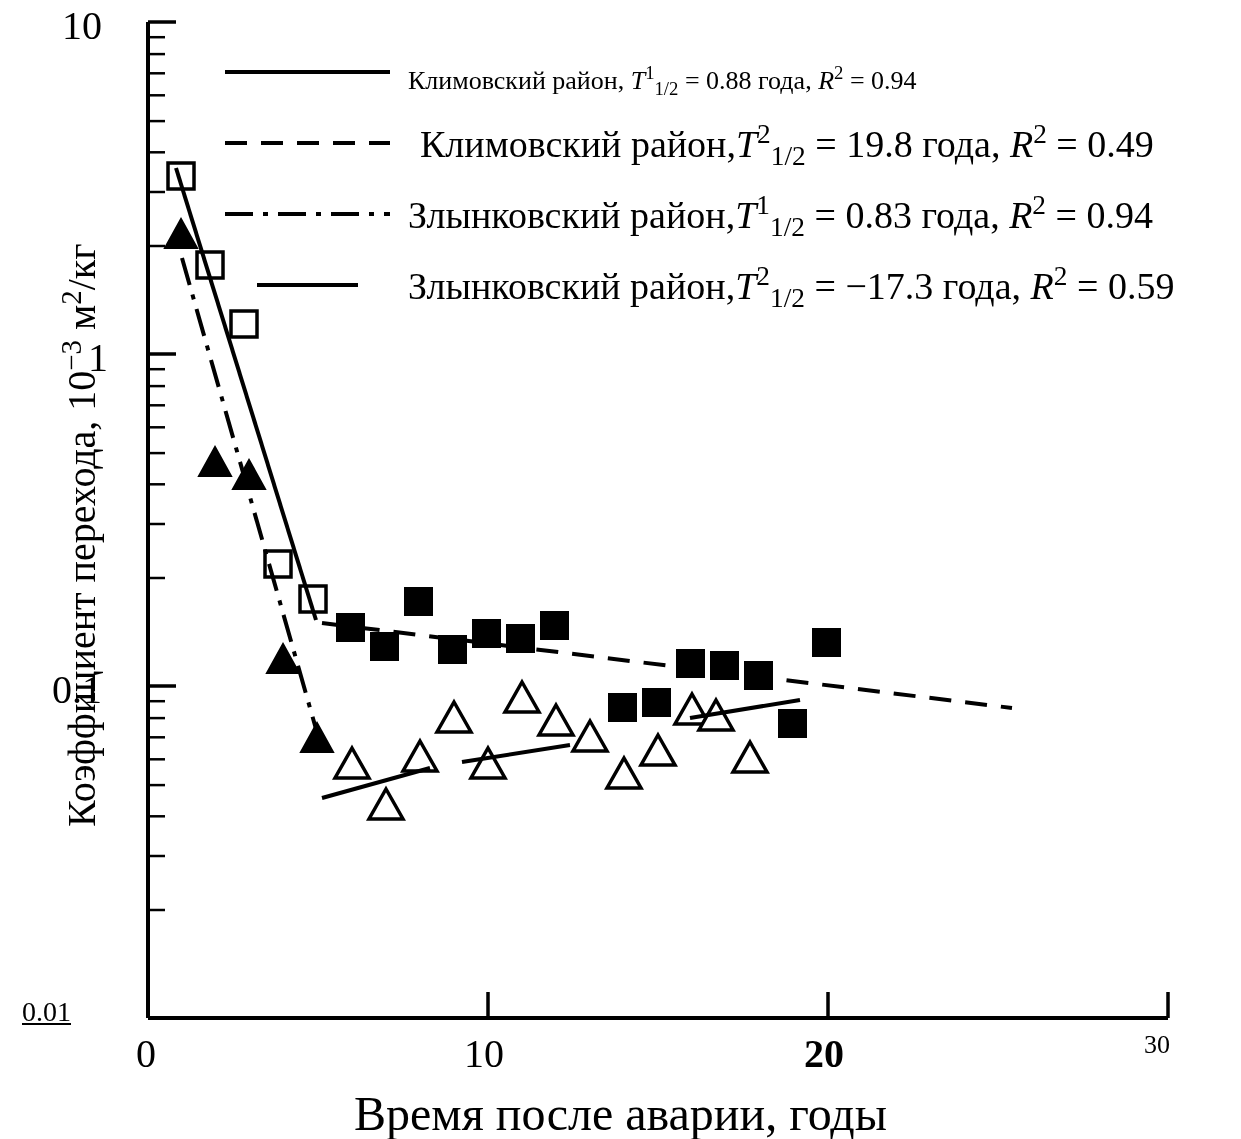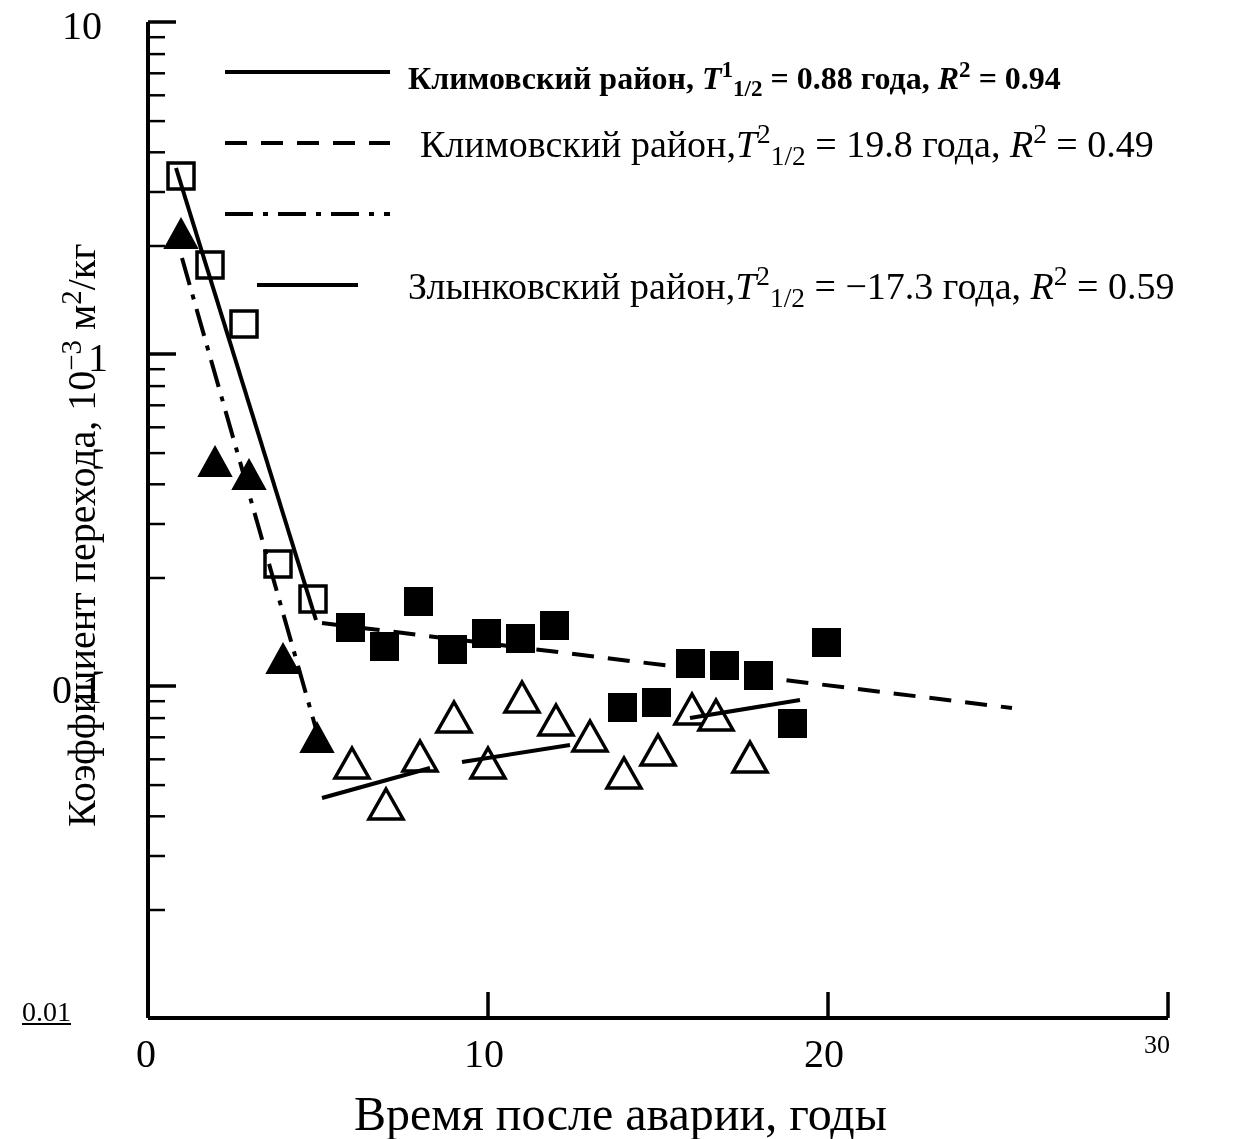--- a/index.html
+++ b/index.html
@@ -200,36 +200,39 @@
     </g>
   </svg>
 
   <div style="position:absolute; left:62px; top:2px; font-size:40px;">10</div>
   <div style="position:absolute; left:88px; top:334px; font-size:40px;">1</div>
   <div style="position:absolute; left:52px; top:666px; font-size:40px;">0.1</div>
   <div style="position:absolute; left:22px; top:996px; font-size:28px;text-decoration:underline;">0.01</div>
 
   <div style="position:absolute; left:136px; top:1030px; font-size:40px;">0</div>
   <div style="position:absolute; left:464px; top:1030px; font-size:40px;">10</div>
-  <div style="position:absolute; left:804px; top:1030px; font-size:40px;">20</div>
+  <div style="position:absolute; left:804px; top:1030px; font-size:40px;font-weight:bold;">20</div>
   <div style="position:absolute; left:1144px; top:1030px; font-size:26px;">30</div>
 
   <div style="position:absolute; left:0; top:1086px; width:1241px; text-align:center; font-size:48px;">Время после аварии, годы</div>
 
   <div style="position:absolute; left:-370px; top:510px; width:900px; text-align:center; font-size:40px;
               transform: rotate(-90deg); transform-origin: center center;">
     <span>Коэффициент перехода, 10</span><sup class="sup">−3</sup><span> м</span><sup class="sup">2</sup><span>/кг</span>
   </div>
 
-  <div style="position:absolute; left:408px; top:56px; font-size:32px; white-space:nowrap;font-weight:bold;">
+  <div style="position:absolute; left:408px; top:62px; font-size:26px; white-space:nowrap;">
     <span>Климовский район, </span><i>T</i><sup class="sup">1</sup><sub class="sub">1/2</sub>&nbsp;<span>=</span>&nbsp;<span>0.88 года</span><span>,</span>&nbsp;<i>R</i><sup class="sup">2</sup>&nbsp;<span>=</span>&nbsp;<span>0.94</span>
   </div>
 
   <div style="position:absolute; left:408px; top:119px; font-size:38px; white-space:nowrap;margin-left:12px;">
     <span>Климовский район,</span><i>T</i><sup class="sup">2</sup><sub class="sub">1/2</sub>&nbsp;<span>=</span>&nbsp;<span>19.8 года</span><span>,</span>&nbsp;<i>R</i><sup class="sup">2</sup>&nbsp;<span>=</span>&nbsp;<span>0.49</span>
   </div>
 
+  <div style="position:absolute; left:408px; top:190px; font-size:38px; white-space:nowrap;">
+    <span>Злынковский район,</span><i>T</i><sup class="sup">1</sup><sub class="sub">1/2</sub>&nbsp;<span>=</span>&nbsp;<span>0.83 года</span><span>,</span>&nbsp;<i>R</i><sup class="sup">2</sup>&nbsp;<span>=</span>&nbsp;<span>0.94</span>
+  </div>
 
   <div style="position:absolute; left:408px; top:261px; font-size:38px; white-space:nowrap;">
     <span>Злынковский район,</span><i>T</i><sup class="sup">2</sup><sub class="sub">1/2</sub>&nbsp;<span>=</span>&nbsp;<span>−17.3 года</span><span>,</span>&nbsp;<i>R</i><sup class="sup">2</sup>&nbsp;<span>=</span>&nbsp;<span>0.59</span>
   </div>
 
 </div>
 
 </body></html>

